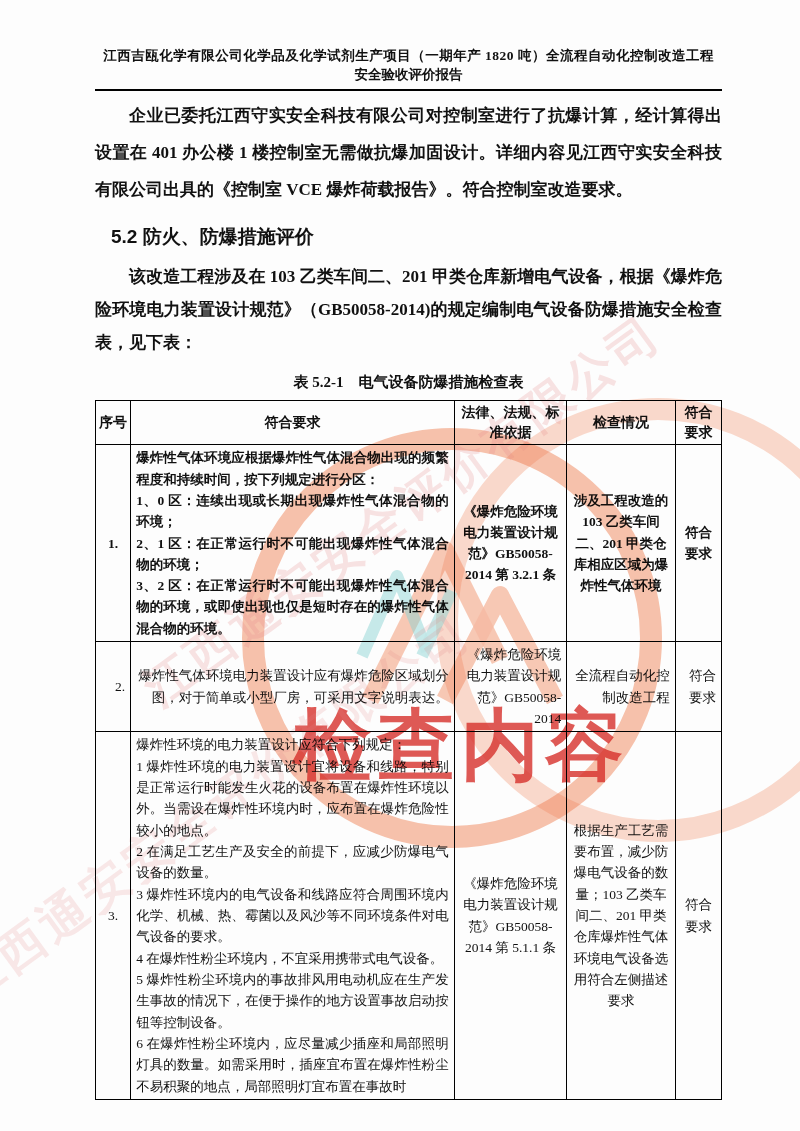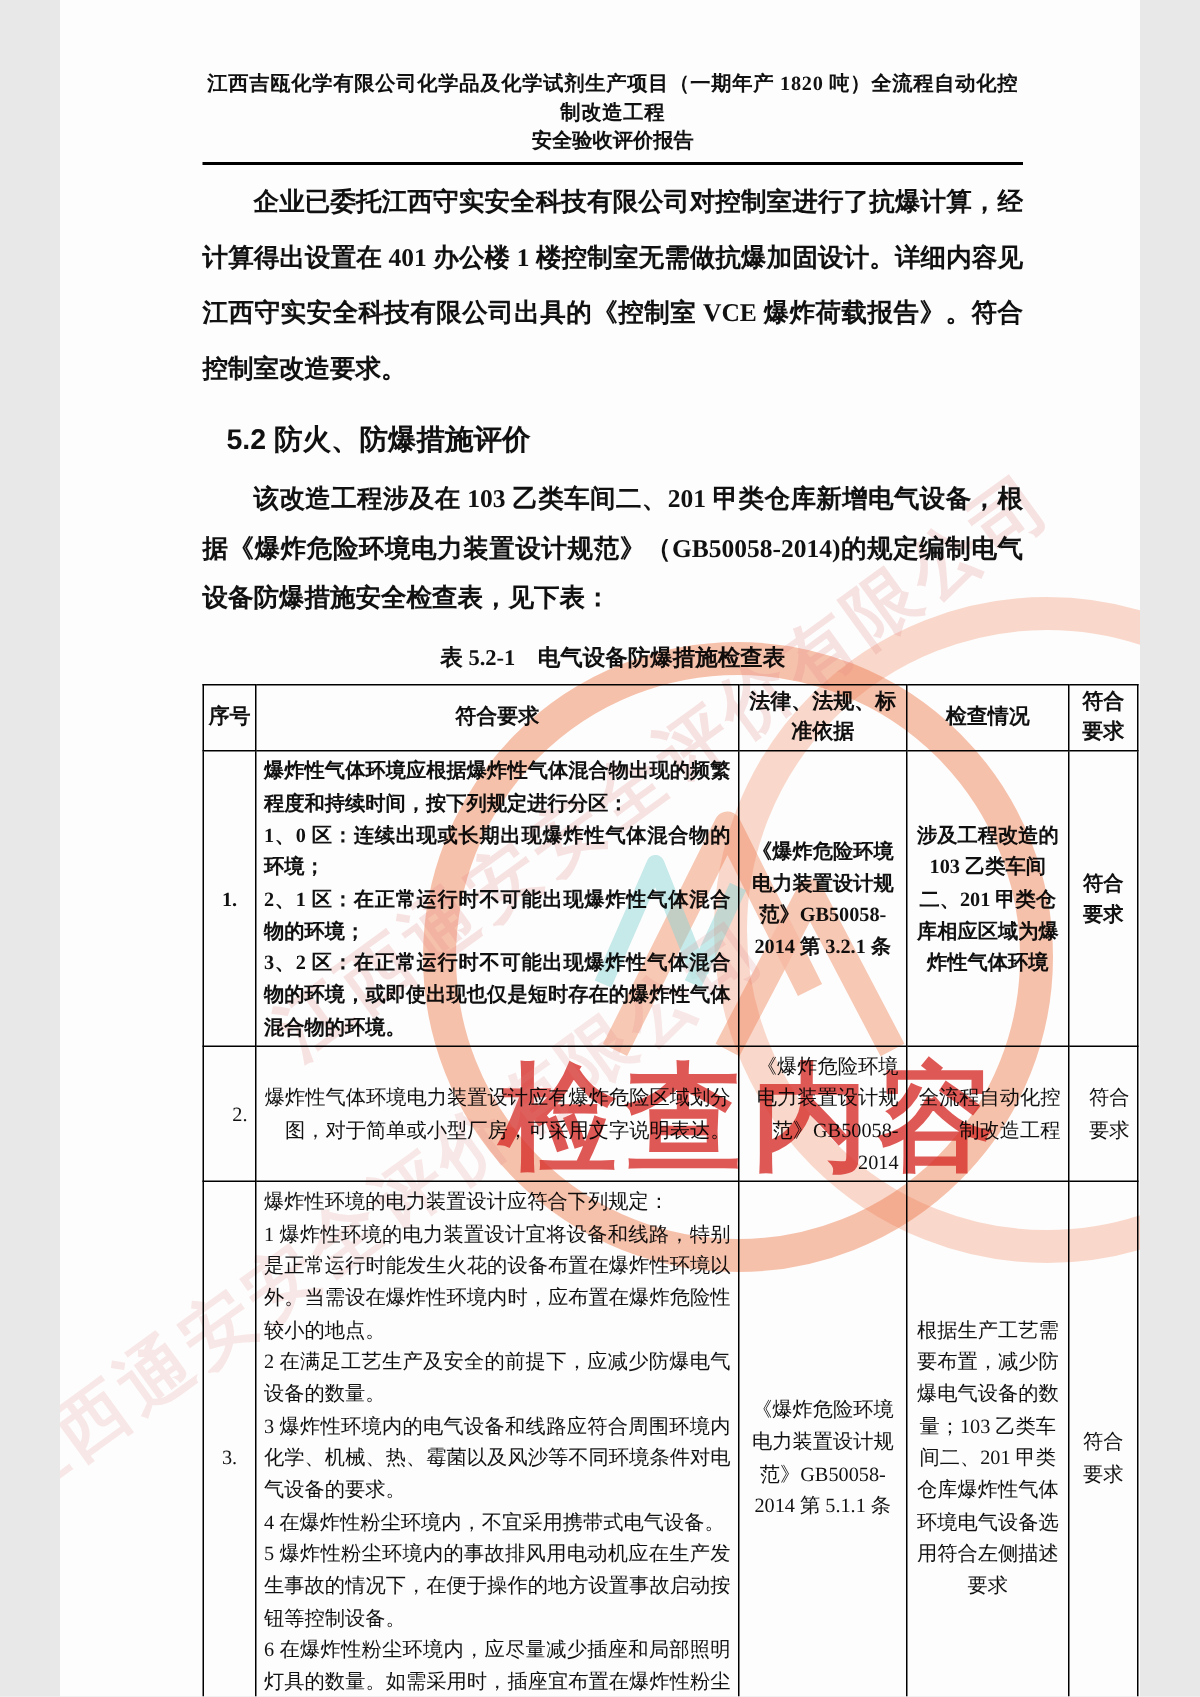--- a/index.html
+++ b/index.html
@@ -1,17 +1,17 @@
 <!DOCTYPE html>
 <html lang="zh"><head>
 <meta charset="utf-8">
 <style>
   html,body{margin:0;padding:0;background:#e8e8e8;}
   .page{
-    position:relative;width:720px;height:1131px;margin:0 auto;
+    position:relative;width:800px;height:1131px;margin:0 auto;
     background:#fdfdfd;overflow:hidden;
     font-family:"Liberation Serif","DejaVu Serif",serif;color:#111;
   }
   .content{position:relative;padding:0 78px 0 95px;z-index:1;}
 
   
   .doc-header{padding-top:46px;text-align:center;font-weight:700;
     font-size:13.5px;line-height:19px;border-bottom:2px solid #000;padding-bottom:5px;}
   .doc-header .l1{letter-spacing:.5px;}
 

